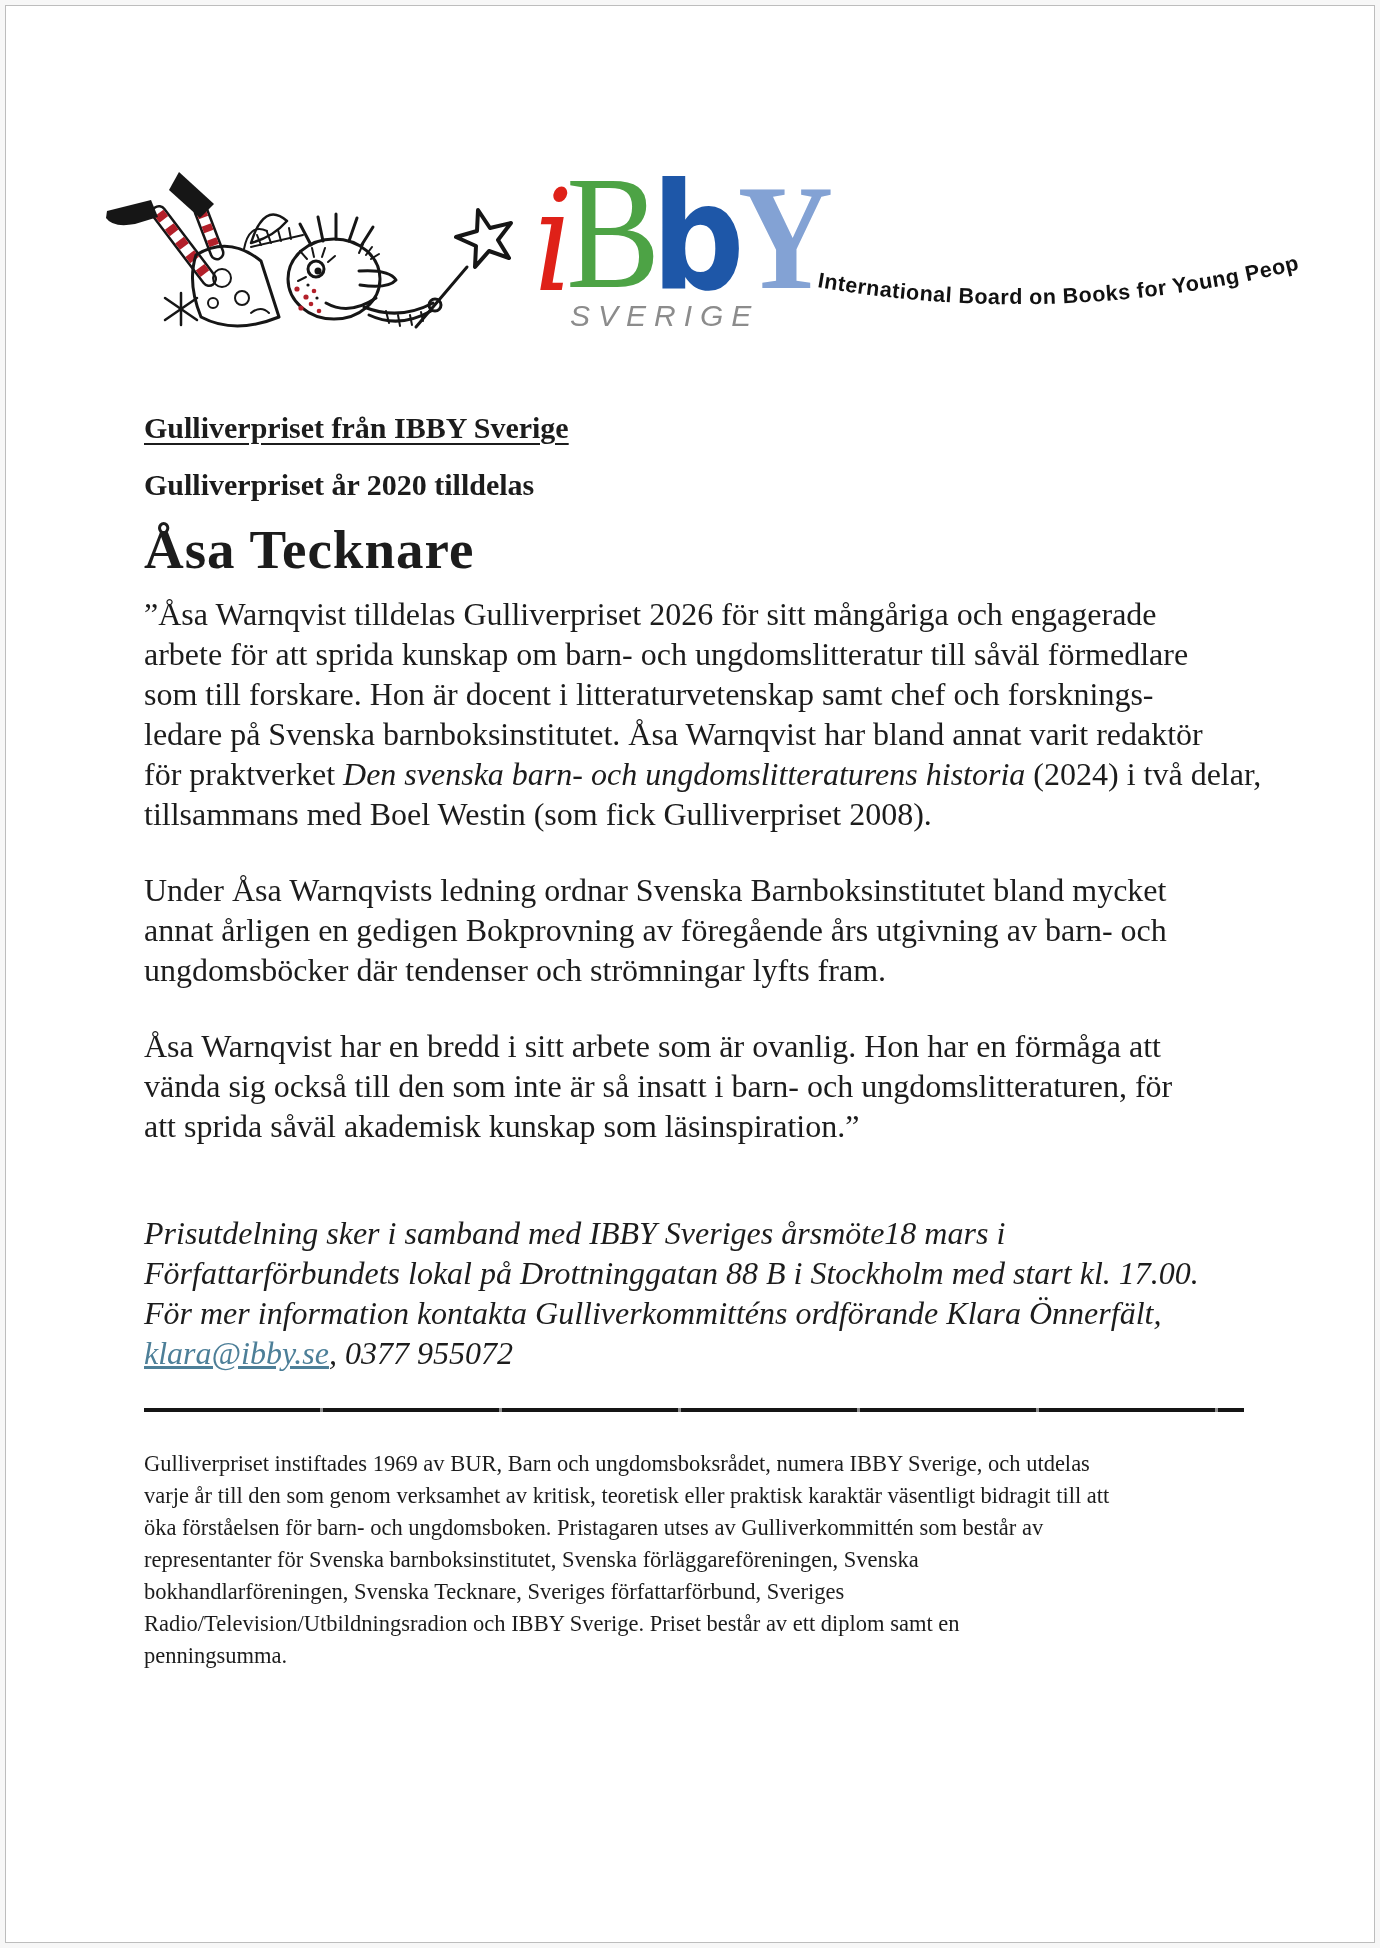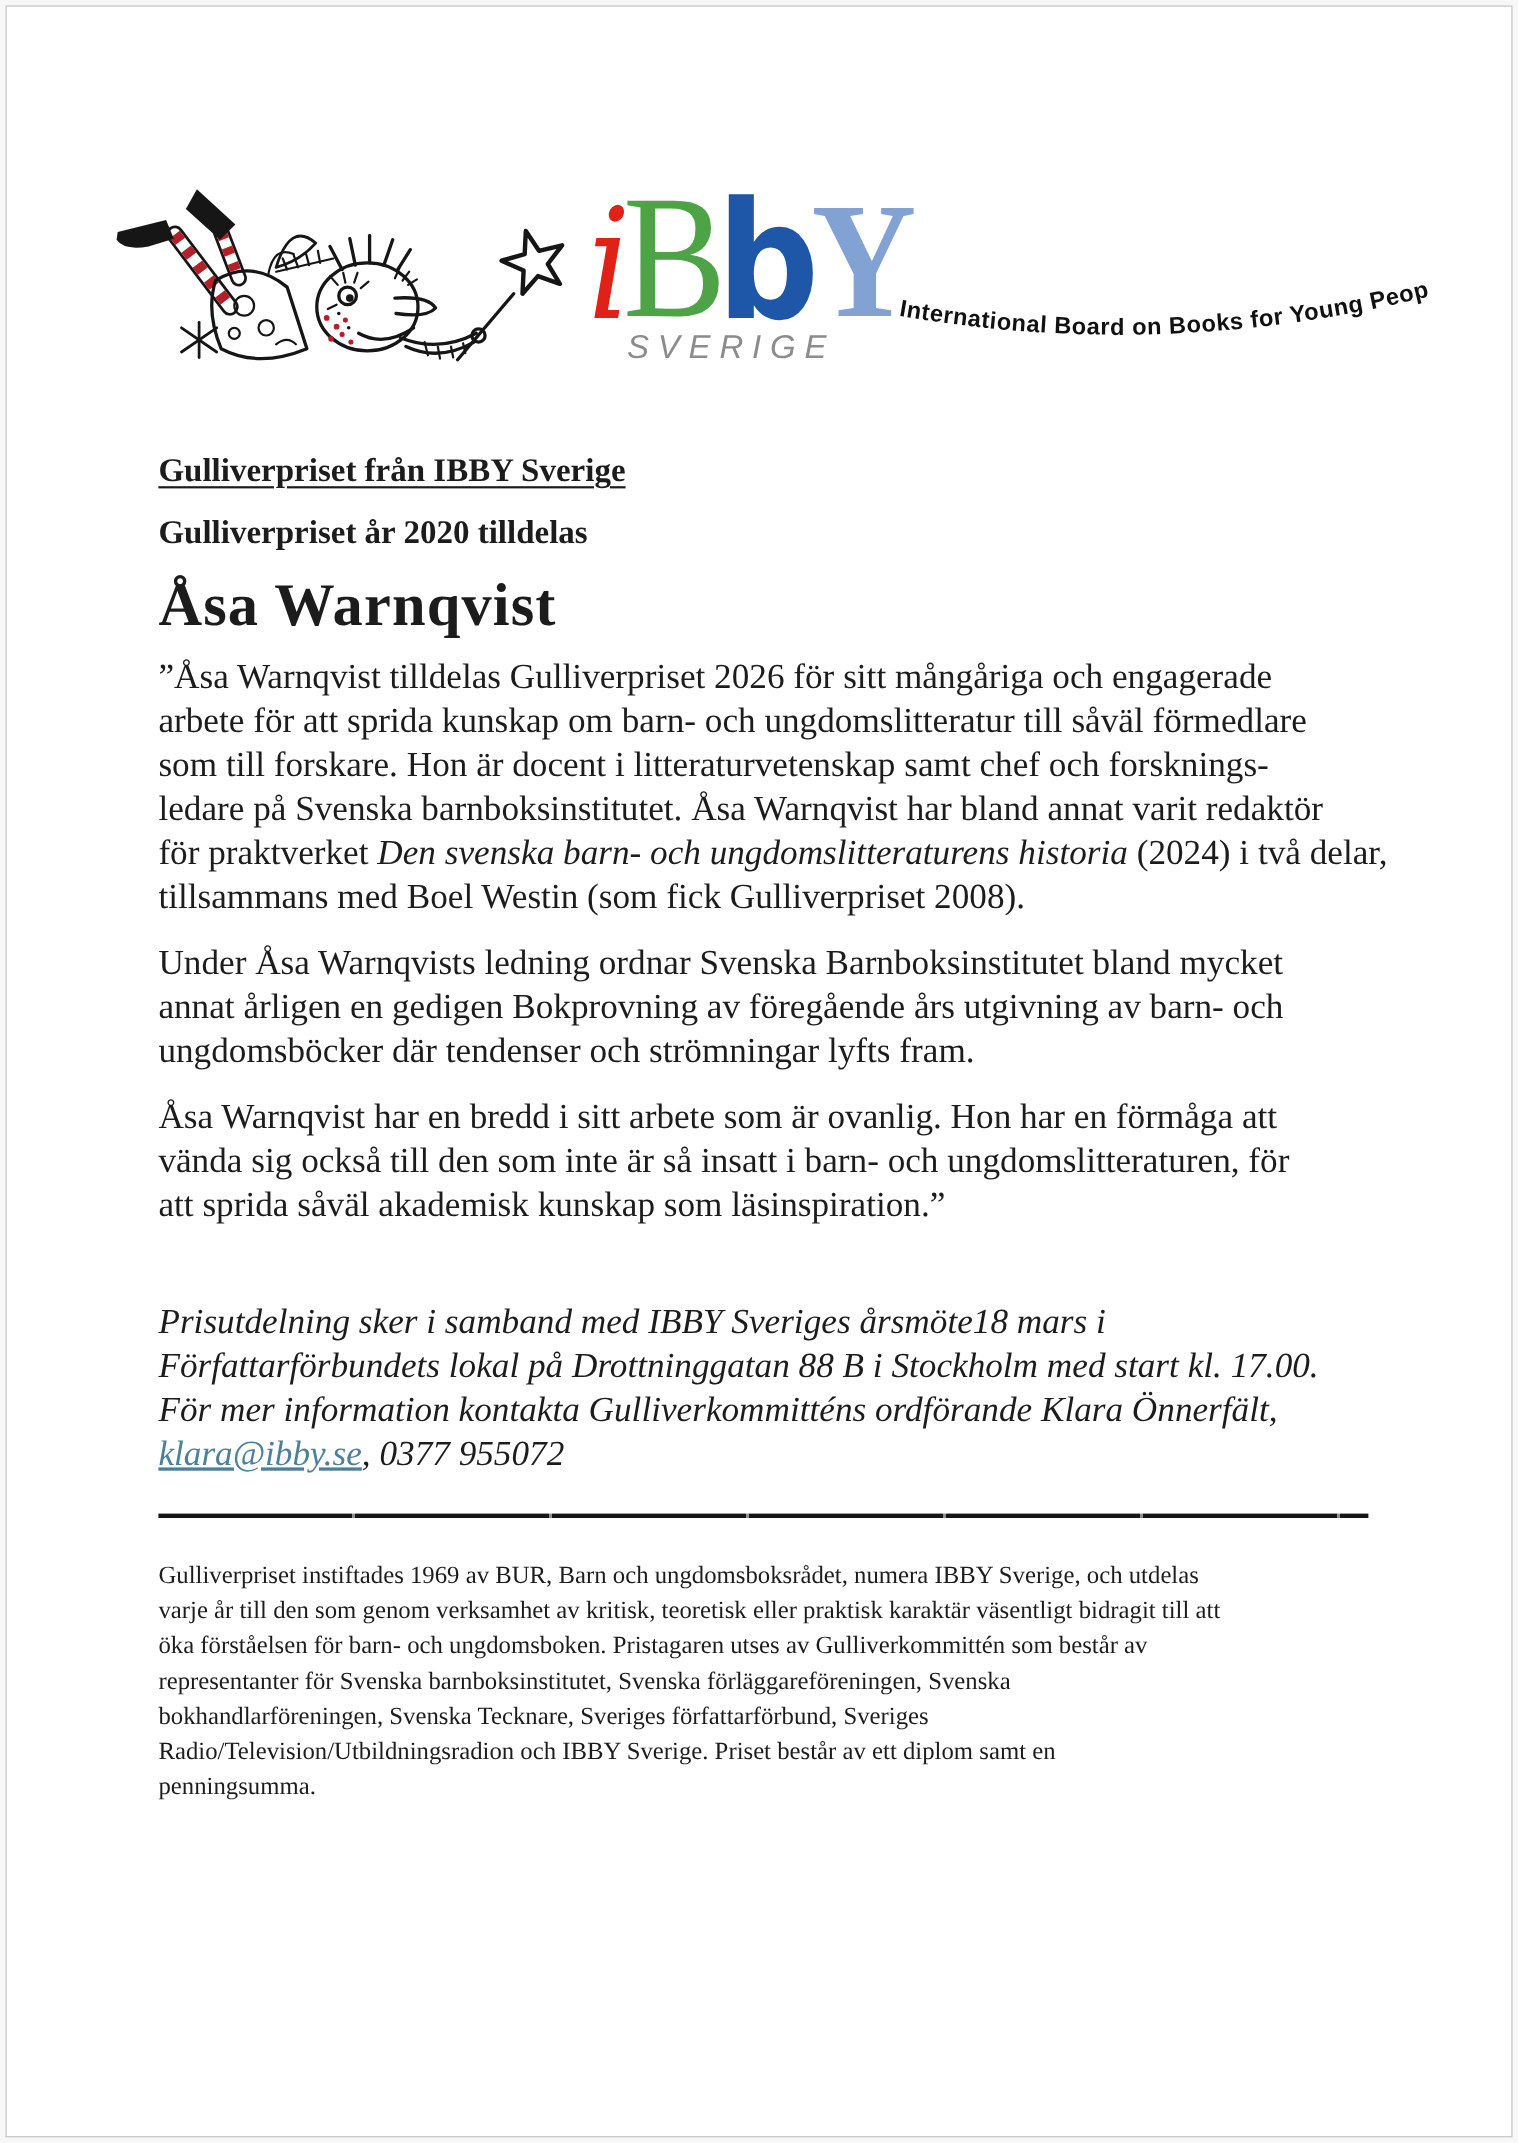--- a/index.html
+++ b/index.html
@@ -41,21 +41,21 @@
     font-size:21.5px;letter-spacing:.5px;fill:#111;
   }
 
   
   .h-press{margin:75px 0 0 138px;font-size:30px;line-height:38px;font-weight:bold;
            text-decoration:underline;text-decoration-thickness:2px;text-underline-offset:5px;}
   .h-sub{margin:19px 0 0 138px;font-size:30px;line-height:38px;font-weight:bold;}
   .h-name{margin:10px 0 0 138px;font-size:55px;line-height:72px;font-weight:bold;letter-spacing:1px;}
   .p-label{margin:85px 0 0 138px;font-size:27.5px;line-height:40px;}
   .body-p{margin:8px 82px 0 138px;font-size:32px;line-height:40px;white-space:pre-line;}
-  .body-p.gap{margin-top:20px;}
+  .body-p.gap{margin-top:36px;}
   .body-p.biggap{margin-top:67px;font-style:italic;}
   .book-title{font-style:italic;}
   a.email{text-decoration:underline;cursor:pointer;}
   .divider{margin:35px 130px 0 138px;height:4px;
     background:repeating-linear-gradient(to right,#151515 0 176px,#8f8f8f 176px 179px);}
   .footnote{margin:36px 60px 0 138px;font-size:22.5px;line-height:32px;white-space:pre-line;}
 
   
   .ink{stroke:#161616;fill:none;stroke-linecap:round;stroke-linejoin:round;}
 </style>
@@ -175,21 +175,21 @@
         <path id="taglinePath" d="M 8 40 Q 250 82 492 22"></path>
       </defs>
       <text>
         <textPath href="#taglinePath" xlink:href="#taglinePath">International Board on Books for Young People</textPath>
       </text>
     </svg>
   </div>
 
   <div class="h-press">Gulliverpriset från IBBY Sverige</div>
   <div class="h-sub">Gulliverpriset år 2020 tilldelas</div>
-  <div class="h-name">Åsa Warnqvist</div>
+  <div class="h-name">Åsa Tecknare</div>
 
 
   <div class="body-p"><span>”Åsa Warnqvist tilldelas Gulliverpriset 2026 för sitt mångåriga och engagerade
 arbete för att sprida kunskap om barn- och ungdomslitteratur till såväl förmedlare
 som till forskare. Hon är docent i litteraturvetenskap samt chef och forsknings-
 ledare på Svenska barnboksinstitutet. Åsa Warnqvist har bland annat varit redaktör
 för praktverket </span><span class="book-title">Den svenska barn- och ungdomslitteraturens historia</span><span> (2024) i två delar,
 tillsammans med Boel Westin (som fick Gulliverpriset 2008).</span></div>
 
   <div class="body-p gap">Under Åsa Warnqvists ledning ordnar Svenska Barnboksinstitutet bland mycket

